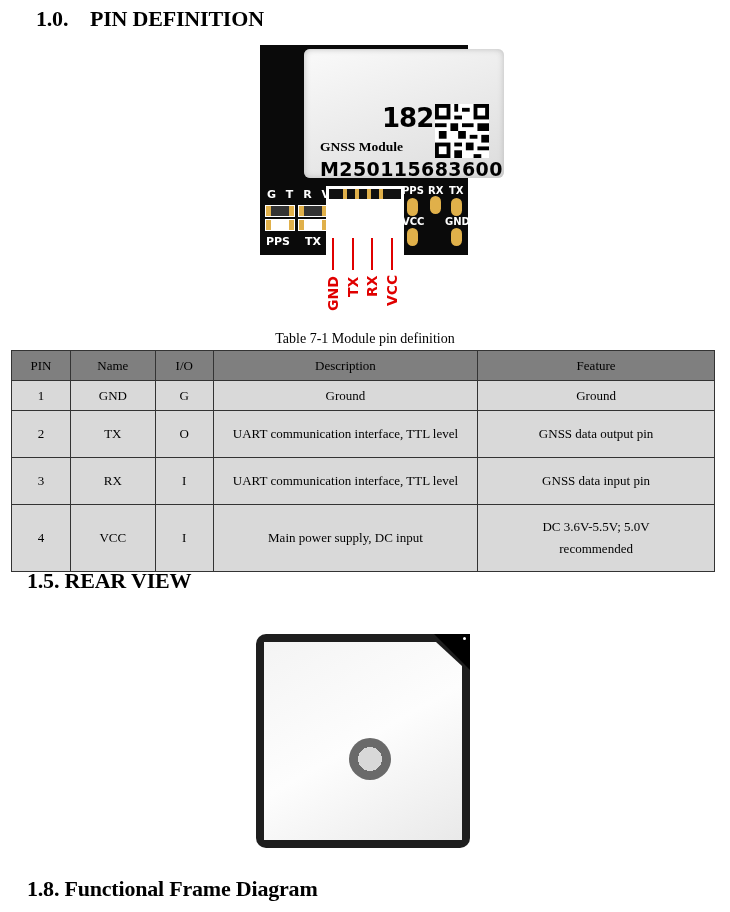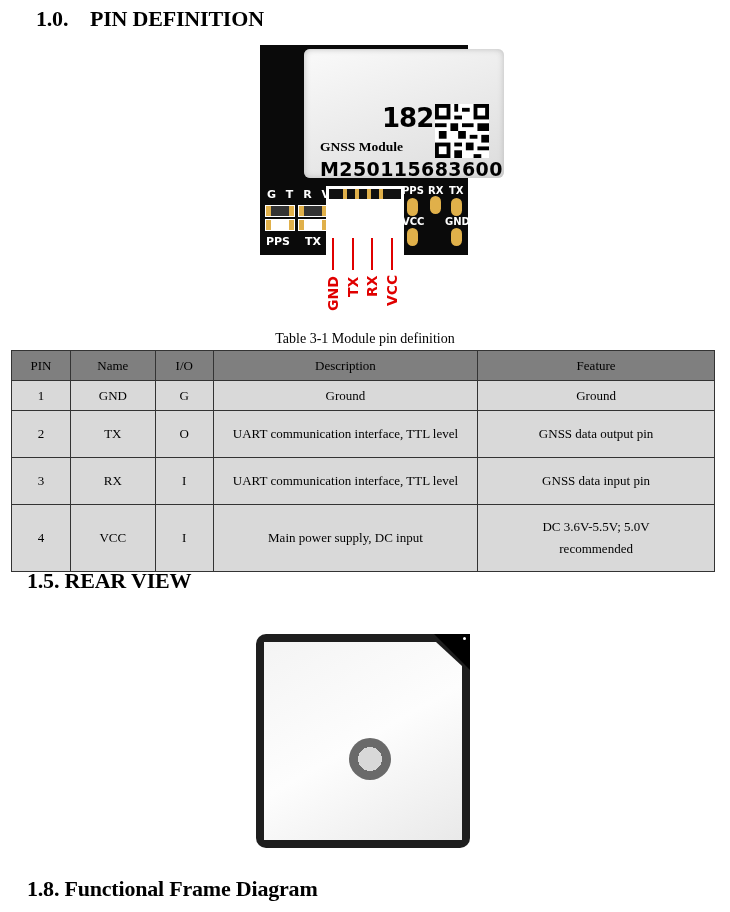--- a/index.html
+++ b/index.html
@@ -108,21 +108,21 @@
 
 <div class="wire" style="left:332px;top:238px;height:32px;"></div>
 <div class="wire" style="left:352px;top:238px;height:32px;"></div>
 <div class="wire" style="left:371px;top:238px;height:32px;"></div>
 <div class="wire" style="left:391px;top:238px;height:32px;"></div>
 <div class="wlabel" style="left:325px;top:311px;">GND</div>
 <div class="wlabel" style="left:345px;top:297px;">TX</div>
 <div class="wlabel" style="left:364px;top:297px;">RX</div>
 <div class="wlabel" style="left:384px;top:306px;">VCC</div>
 
-<div class="caption">Table 3-1 Module pin definition</div>
+<div class="caption">Table 7-1 Module pin definition</div>
 
 <table>
   <colgroup>
       <col style="width:59px">
       <col style="width:85px">
       <col style="width:58px">
       <col style="width:265px">
       <col style="width:237px">
     </colgroup>
   <tbody>

